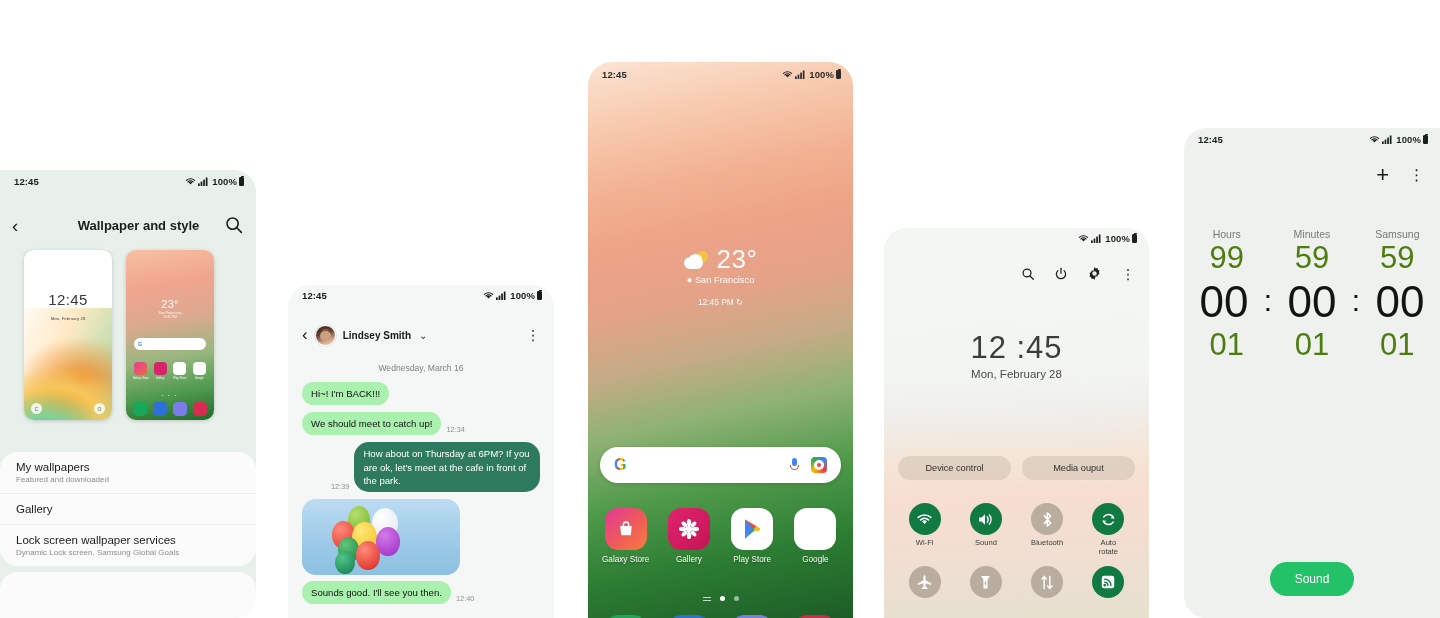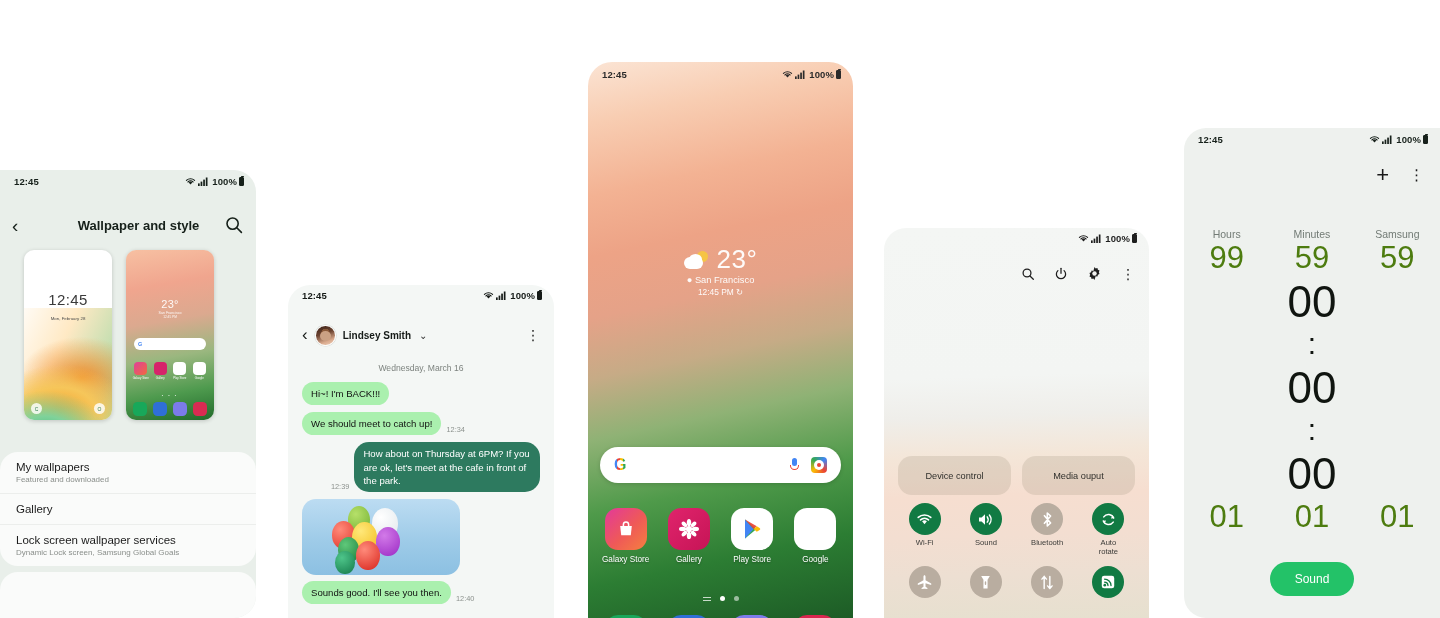--- a/index.html
+++ b/index.html
@@ -199,21 +199,21 @@
   }
   .hs-sun .s { position:absolute; right:2px; top:0px; width:11px; height:11px;
     border-radius:50%; background:#f6c445; }
   .hs-sun .c1 { position:absolute; left:0; bottom:0; width:19px; height:12px;
     border-radius:9px; background:#fff; }
   .hs-sun .c2 { position:absolute; left:5px; bottom:4px; width:13px; height:11px;
     border-radius:50%; background:#fff; }
   .hs-temp { font-size:26px; font-weight:300; letter-spacing:.5px;
              color:rgba(255,255,255,.95); }
   .hs-city { font-size:9.3px; }
-  .hs-time { font-size:8.4px; margin-top:2px; }
+  .hs-time { font-size:8.4px; margin-top:12px; }
   .hs-search {
     position:absolute; top:385px; left:12px; right:12px; height:36px;
     background:#fff; border-radius:20px; display:flex; align-items:center;
     padding:0 14px; box-shadow:0 1px 4px rgba(0,0,0,.16);
   }
   .g-logo { font-size:16px; font-weight:700; line-height:1;
     background: linear-gradient(90deg,#4285F4 0 25%, #EA4335 25% 50%, #FBBC05 50% 75%, #34A853 75% 100%);
     -webkit-background-clip:text; background-clip:text; color:transparent; }
   .hs-search .sp { flex:1; }
   .hs-mic { width:10px; height:16px; position:relative; }
@@ -272,21 +272,21 @@
   .qp-clock {
     position:absolute; top:102px; left:0; right:0; text-align:center;
   }
   .qp-time { font-size:31px; font-weight:300; letter-spacing:1px; color:#3c3c3c; }
   .qp-date { font-size:11.5px; color:#4a4a4a; margin-top:2px; }
   .qp-pills {
     position:absolute; top:228px; left:14px; right:14px;
     display:flex; gap:11px;
   }
   .qp-pill {
-    flex:1; height:39px; border-radius:14px; background:rgba(180,164,146,.30);
+    flex:1; height:24px; border-radius:14px; background:rgba(180,164,146,.30);
     display:flex; align-items:center; justify-content:center;
     font-size:9.2px; color:#30302c;
   }
   .qp-toggles {
     position:absolute; top:275px; left:10px; right:10px;
     display:grid; grid-template-columns:repeat(4,1fr); row-gap:10px; text-align:center;
   }
   .tg { width:32px; height:32px; border-radius:50%; margin:0 auto;
     display:flex; align-items:center; justify-content:center; color:#fff; }
   .tg.on  { background:#117a43; }
@@ -309,21 +309,21 @@
   .tm-heads {
     position:absolute; top:100px; left:0; right:0;
     display:grid; grid-template-columns:repeat(3,1fr); text-align:center;
     font-size:10.5px; color:#727b75;
   }
   .tm-rolls { position:absolute; top:112px; left:0; right:0; }
   .tm-rowline { display:grid; grid-template-columns:repeat(3,1fr); text-align:center; }
   .tm-ghost { font-size:31px; color:#4d7c0f; font-weight:400; line-height:1.16; }
   .tm-main-wrap {
     display:flex; align-items:center; justify-content:center; gap:0;
-    font-size:44px; color:#101510; font-weight:400; line-height:1.16;flex-direction:column;
+    font-size:44px; color:#101510; font-weight:400; line-height:1.16;
   }
   .tm-main-num { width:72px; text-align:center; }
   .tm-colon { width:16px; text-align:center; font-size:30px; }
   .tm-start {
     position:absolute; top:434px; left:50%; transform:translateX(-50%);
     width:84px; height:34px; border-radius:18px; background:#23c268;
     color:#fff; font-size:12px; display:flex; align-items:center; justify-content:center;
     border:none; cursor:pointer;
   }
 </style>
@@ -643,20 +643,24 @@
         <path d="M5.6 5.2a6.6 6.6 0 1 0 8.8 0" stroke="#1e1e1e" stroke-width="1.8" fill="none" stroke-linecap="round"></path>
         <line x1="10" y1="1.8" x2="10" y2="9" stroke="#1e1e1e" stroke-width="1.8" stroke-linecap="round"></line>
       </svg>
       <svg width="15" height="15" viewBox="0 0 20 20">
         <path d="M10 1.4l1.5 1.9 2.4-.5.6 2.3 2.2 1-.9 2.3.9 2.3-2.2 1-.6 2.3-2.4-.5L10 18.6l-1.5-1.9-2.4.5-.6-2.3-2.2-1 .9-2.3-.9-2.3 2.2-1 .6-2.3 2.4.5Z" fill="#1e1e1e"></path>
         <circle cx="10" cy="10" r="3" fill="#f3f3f1"></circle>
       </svg>
       <span style="font-size:14px;line-height:1">⋮</span>
     </div>
 
+    <div class="qp-clock">
+      <div class="qp-time">12 :45</div>
+      <div class="qp-date">Mon, February 28</div>
+    </div>
 
     <div class="qp-pills">
       <div class="qp-pill">Device control</div>
       <div class="qp-pill">Media ouput</div>
     </div>
 
     <div class="qp-toggles">
       <div>
         <div class="tg on">
           <svg width="17" height="13" viewBox="0 0 17 13">

